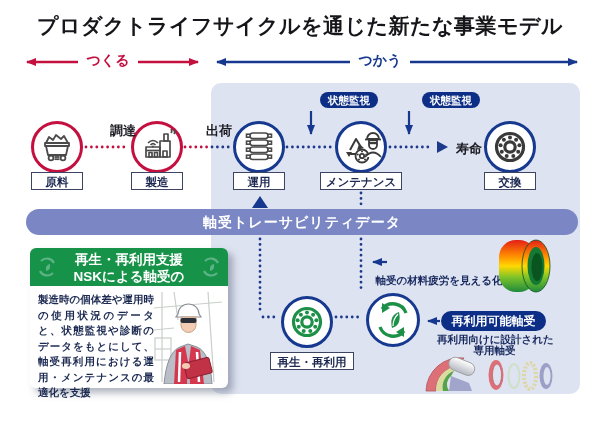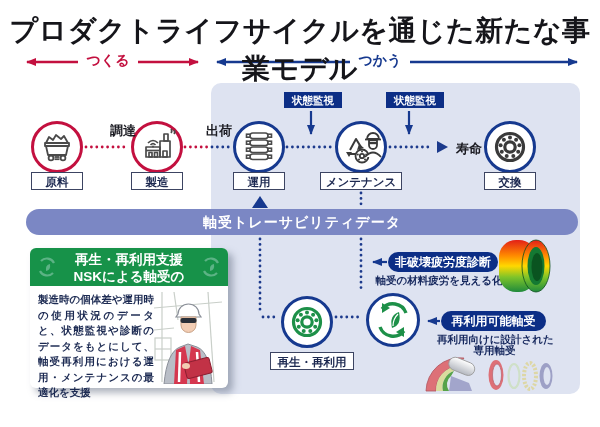--- a/index.html
+++ b/index.html
@@ -1,37 +1,37 @@
 <!DOCTYPE html>
 <html><head>
 <meta charset="utf-8">
 <style>
   html,body{margin:0;padding:0;background:#fff;}
   .canvas{position:relative;width:600px;height:427px;background:#fff;overflow:hidden;
           font-family:"Liberation Sans","DejaVu Sans",sans-serif;}
   .abs{position:absolute;}
-  .title{left:0;right:0;top:12px;text-align:center;font-size:28px;font-weight:bold;
+  .title{left:0;right:0;top:12px;text-align:center;font-size:21px;font-weight:bold;
          color:#15151a;letter-spacing:.5px;z-index:4;}
   .overlay{left:0;top:0;z-index:2;}
   .phase-label{top:52px;width:56px;text-align:center;font-size:14px;font-weight:bold;
                background:#fff;z-index:3;padding:0 2px;}
   .phase-make{left:78px;color:#c3103f;}
   .phase-use{left:350px;color:#16398f;}
   .panel{left:211px;top:83px;width:369px;height:311px;background:#dee3f1;border-radius:10px;z-index:1;}
   .circle{width:52px;height:52px;border-radius:50%;background:#fff;box-sizing:border-box;
           display:flex;align-items:center;justify-content:center;z-index:3;}
   .c-red{border:3px solid #c3103f;}
   .c-navy{border:3px solid #16398f;}
   .node-label{height:18px;line-height:18px;text-align:center;background:#fff;
               border:1.4px solid #3c4462;border-radius:0;font-size:11.5px;font-weight:bold;
               color:#1c2850;z-index:3;box-sizing:border-box;white-space:nowrap;}
   .conn-label{font-size:13px;font-weight:bold;color:#1b1b22;z-index:3;text-align:right;white-space:nowrap;}
   .pill{background:#0c2e86;color:#fff;font-weight:bold;text-align:center;border-radius:10px;
         z-index:3;white-space:nowrap;}
-  .monitor{width:58px;height:16px;line-height:16px;font-size:10.5px;border-radius:0;}
+  .monitor{width:58px;height:16px;line-height:16px;font-size:10.5px;border-radius:8px;margin-left:36px;}
   .bar{left:26px;top:209px;width:552px;height:26px;line-height:26px;border-radius:13px;
        background:#7b87c4;color:#fff;font-size:14px;font-weight:bold;text-align:center;
        letter-spacing:1px;z-index:3;}
   .greenbox{left:30px;top:248px;width:198px;height:140px;background:#fff;border-radius:6px;
             box-shadow:5px 5px 7px rgba(100,110,130,.5);z-index:3;}
   .gb-header{position:absolute;left:0;top:0;width:100%;height:38px;background:#179249;
              border-radius:6px 6px 0 0;color:#fff;text-align:center;font-weight:bold;
              font-size:13.5px;line-height:17px;padding-top:3px;box-sizing:border-box;}
   .gb-body-text{position:absolute;left:8px;top:44px;width:116px;font-size:10.5px;font-weight:bold;
                 color:#1c2a52;line-height:15.5px;text-align:justify;}
@@ -242,21 +242,20 @@
       <path d="M26,24 a10.5,10 0 0 1 21,0 l2,3 h-25 z" fill="#fff" stroke="#8a8f98" stroke-width="1.2"></path>
       <path d="M29,27 h15 v8 a7.5,7.5 0 0 1 -15,0 z" fill="#f2cdb4" stroke="#c9a387" stroke-width="1"></path>
       <rect x="28.5" y="28" width="16" height="5" rx="2" fill="#2a2f38"></rect>
       <g transform="rotate(-14 46 78)">
         <rect x="33" y="70" width="26" height="16" rx="2" fill="#c23246" stroke="#8d1f31" stroke-width="1"></rect>
       </g>
       <ellipse cx="34" cy="76" rx="4" ry="3" fill="#f2cdb4"></ellipse>
     </svg>
   </div>
 
-  <div class="abs pill d-pill">非破壊疲労度診断</div>
   <div class="abs caption" style="left:368px;top:274px;width:142px;">軸受の材料疲労を見える化</div>
   <svg class="abs" style="left:497px;top:237px;z-index:3;" width="56" height="58" viewBox="0 0 56 58">
     <defs>
       <linearGradient id="g1" x1="0" y1="0" x2="0" y2="1">
         <stop offset="0" stop-color="#e32017"></stop>
           <stop offset="0.3" stop-color="#ff8a00"></stop>
         <stop offset="0.5" stop-color="#ffd800"></stop>
           <stop offset="0.72" stop-color="#7cc32a"></stop>
         <stop offset="1" stop-color="#1f8a3c"></stop>
       </linearGradient>

